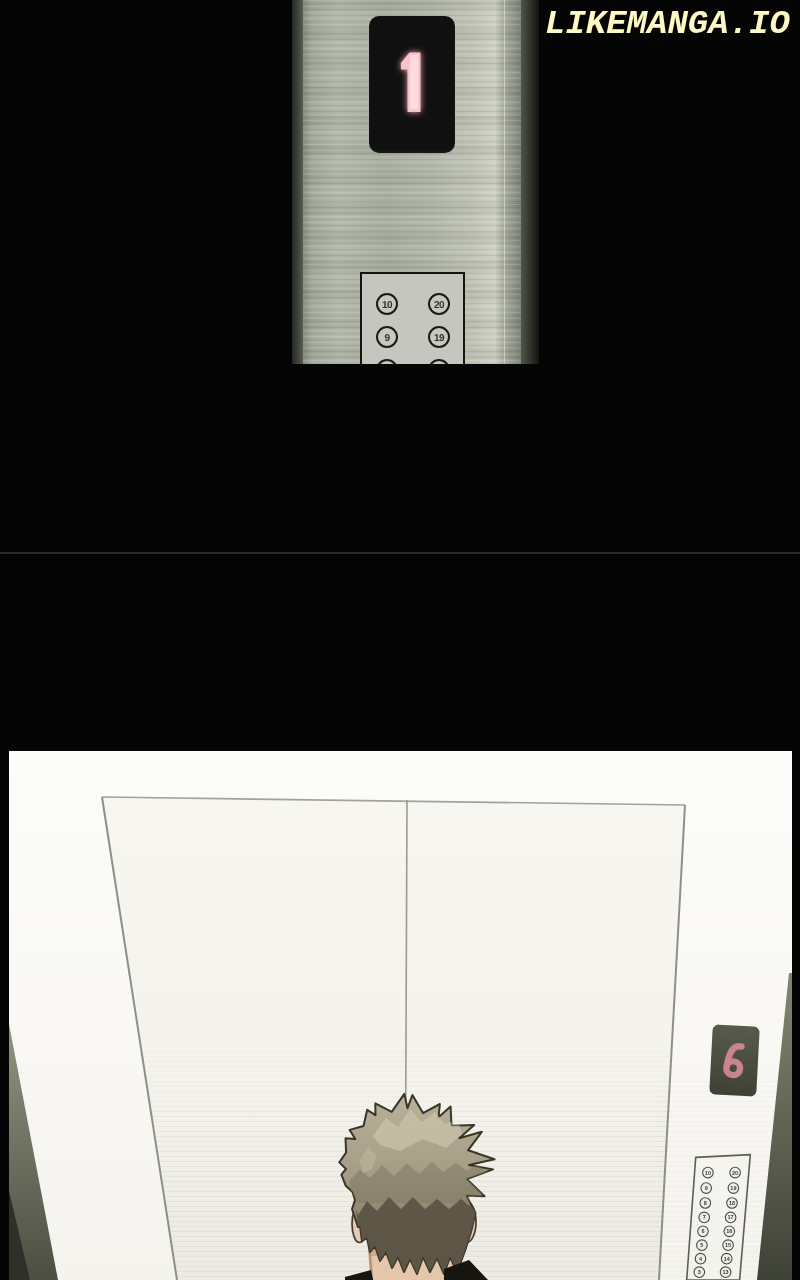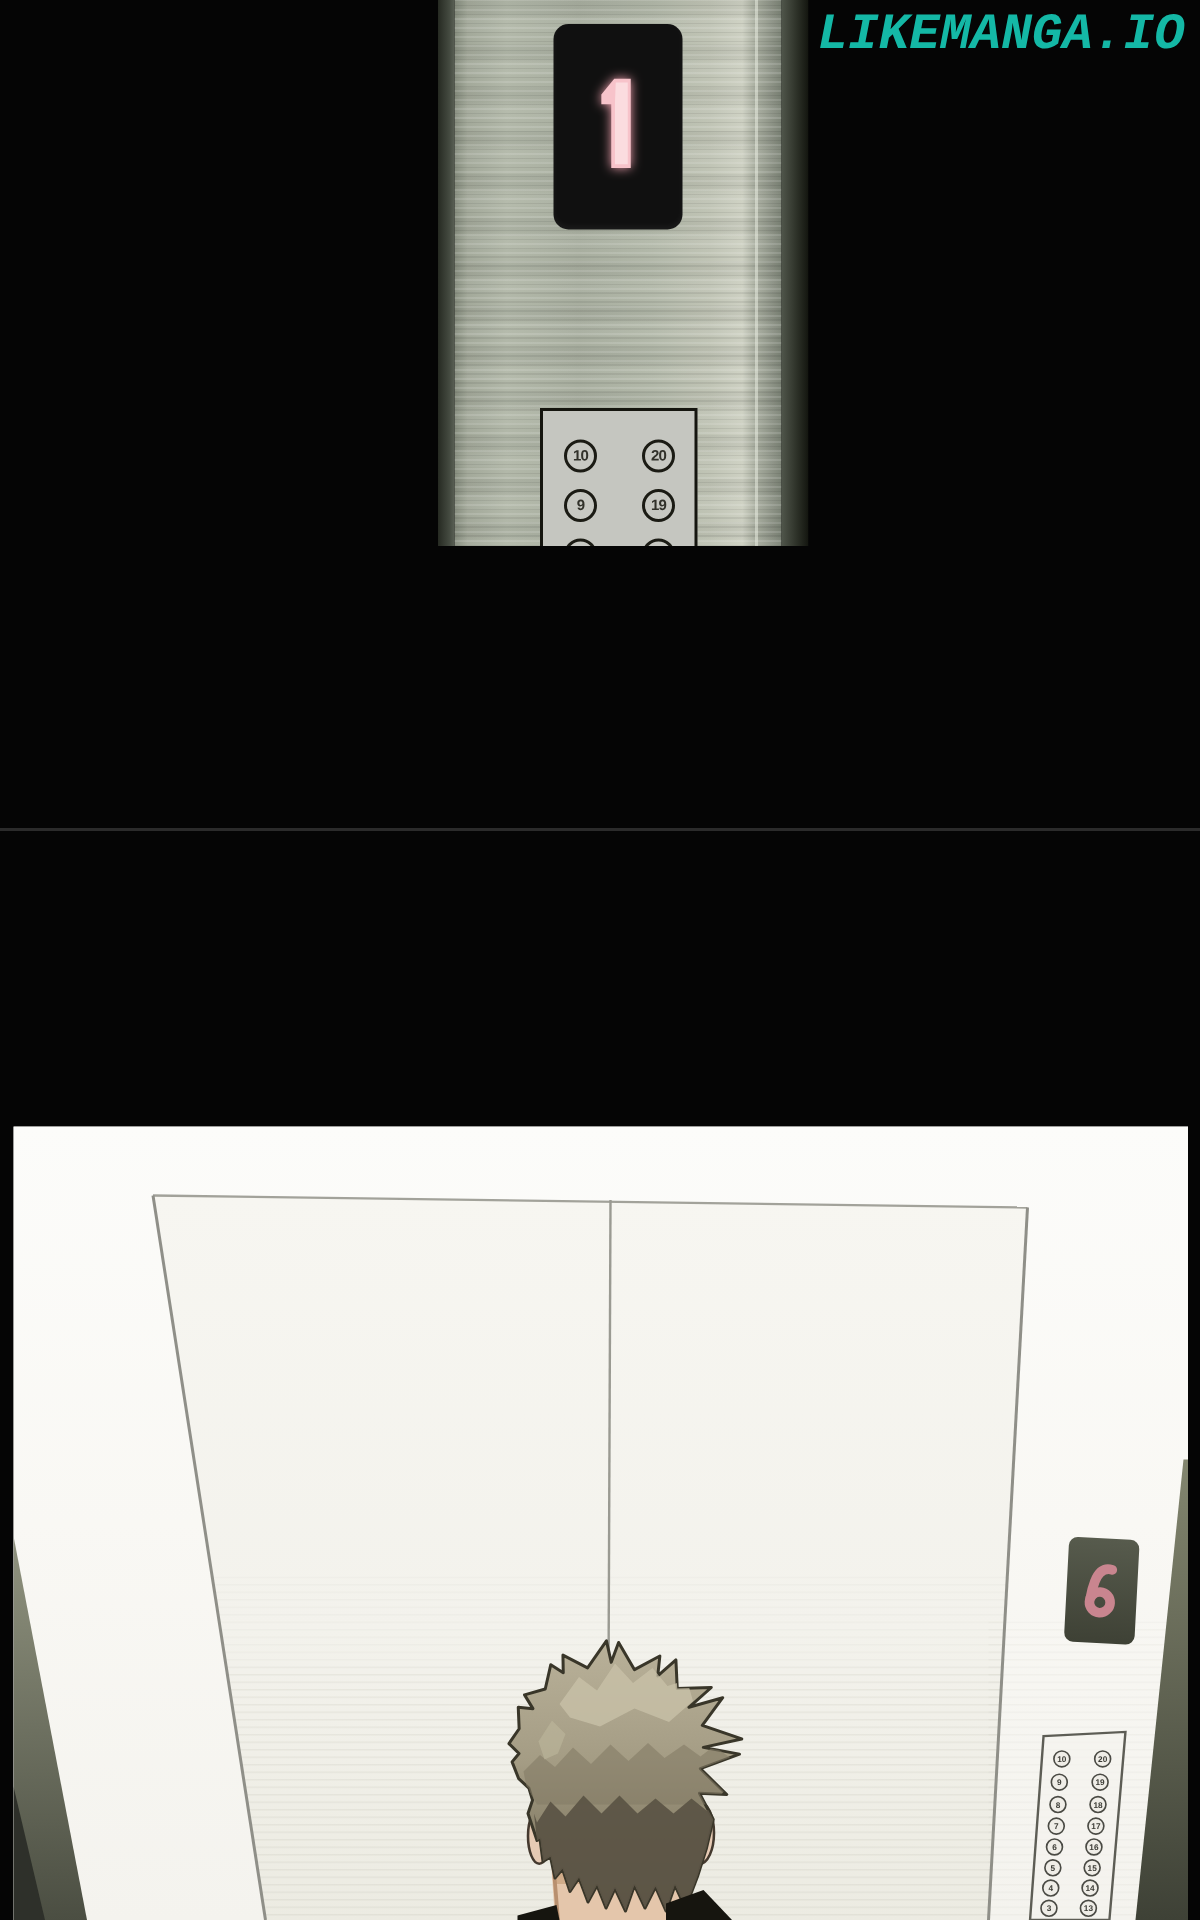--- a/index.html
+++ b/index.html
@@ -1,15 +1,15 @@
 <!DOCTYPE html>
 <html><head><meta charset="utf-8"><style>
 html,body{margin:0;padding:0;background:#000;}
 #page{position:relative;width:800px;height:1280px;background:#050505;overflow:hidden;font-family:"Liberation Sans",sans-serif;}
-#logo{position:absolute;left:545px;top:5px;font-family:"Liberation Mono",monospace;font-weight:bold;font-style:italic;font-size:34px;color:#14b8a6;letter-spacing:0;white-space:nowrap;}
+#logo{position:absolute;left:545px;top:5px;font-family:"Liberation Mono",monospace;font-weight:bold;font-style:italic;font-size:34px;color:#fef9c3;letter-spacing:0;white-space:nowrap;}
 
 #tp{position:absolute;left:292px;top:0;width:247px;height:364px;overflow:hidden;}
 #tpm{position:absolute;left:11px;top:0;width:218px;height:364px;
 background:
  linear-gradient(90deg, rgba(0,0,0,0) 0 200.5px, rgba(238,242,230,0.5) 200.5px 202px, rgba(0,0,0,0) 202px),
  repeating-linear-gradient(180deg, rgba(255,255,255,0.13) 0 1px, rgba(0,0,0,0) 1px 3px, rgba(0,0,0,0.07) 3px 4px, rgba(0,0,0,0) 4px 6px),
  repeating-linear-gradient(180deg, rgba(0,0,0,0.04) 0 9px, rgba(255,255,255,0.04) 13px 21px, rgba(0,0,0,0) 21px 29px),
  linear-gradient(90deg,#868d7e 0%,#a3a99a 4%,#b2b8a9 16%,#a8ae9f 38%,#b2b8a9 60%,#c0c4b5 78%,#cdd0c2 88%,#a9aea0 92%,#8d9386 97%,#7c8376 100%);}
 #tpl{position:absolute;left:0;top:0;width:11px;height:364px;background:linear-gradient(90deg,#262a22,#454b41 70%,#5a6055);}
 #tpr{position:absolute;left:229px;top:0;width:18px;height:364px;background:linear-gradient(90deg,#50564b,#2b2f26 60%,#13150f);}

